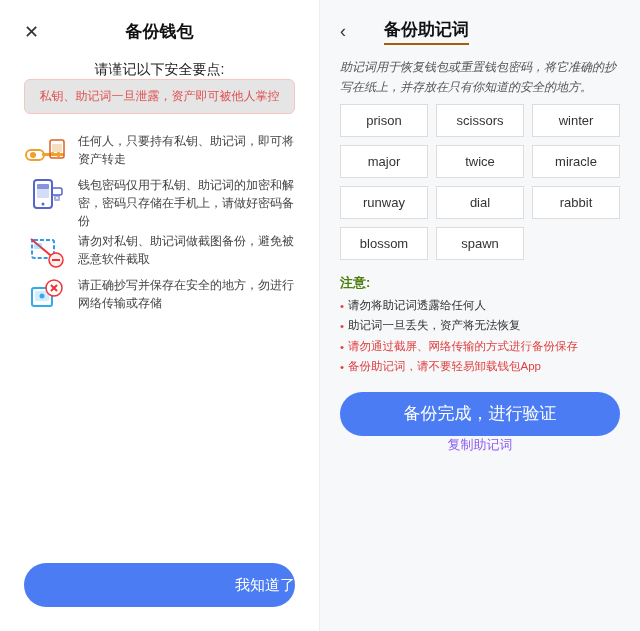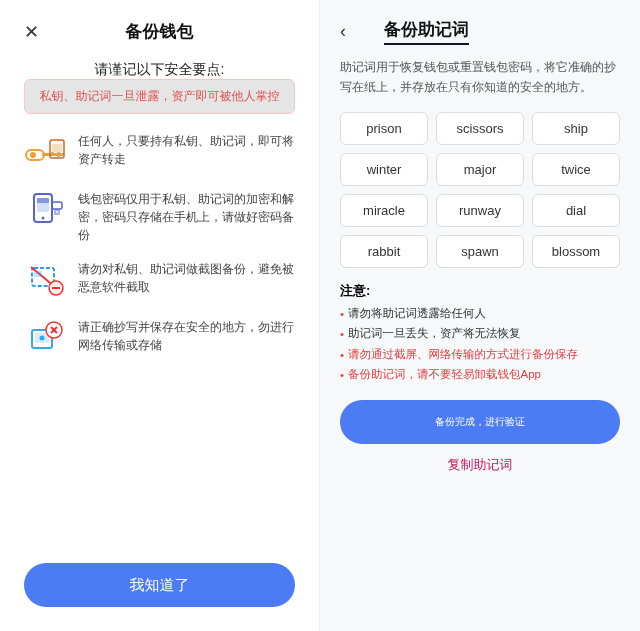--- a/index.html
+++ b/index.html
@@ -58,21 +58,20 @@
       font-size: 12px;
       color: #e05050;
       text-align: center;
       width: 100%;
       margin-bottom: 16px;
     }
     .safety-items {
       width: 100%;
       display: flex;
       flex-direction: column;
-      gap: 14px;
       flex: 1;
     }
     .safety-item {
       display: flex;
       align-items: flex-start;
       gap: 10px;
     }
     .safety-icon {
       width: 44px;
       height: 44px;
@@ -90,20 +89,21 @@
     .left-btn {
       width: 100%;
       height: 44px;
       background: #4b7cf3;
       color: #fff;
       font-size: 15px;
       border: none;
       border-radius: 22px;
       cursor: pointer;
       margin-top: 16px;
+      text-align: right;
     }
 
     
     .right-panel {
       width: 320px;
       height: 631px;
       background: #f7f8fa;
       display: flex;
       flex-direction: column;
       padding: 18px 20px 20px;
@@ -117,52 +117,53 @@
     .back-icon {
       font-size: 18px;
       color: #333;
       cursor: pointer;
       margin-right: 8px;
     }
     .right-title {
       font-size: 17px;
       font-weight: 600;
       color: #111;
-      border-bottom: 2px solid #0f172a;
+      border-bottom: 2px solid #a16207;
       padding-bottom: 2px;
       margin-left: 30px;
     }
     .right-desc {
       font-size: 12px;
       color: #555;
       line-height: 1.7;
-      margin-bottom: 14px;
+      margin-bottom: 6px;
+      font-style: italic;
     }
     .mnemonic-grid {
       display: grid;
       grid-template-columns: repeat(3, 1fr);
       gap: 8px;
       margin-bottom: 14px;
     }
     .mnemonic-word {
       background: #fff;
       border: 1px solid #ddd;
-      border-radius: 6px;
+      border-radius: 0;
       text-align: center;
       padding: 8px 4px;
       font-size: 13px;
       color: #333;
       font-weight: 400;
     }
     .notes-section {
       margin-bottom: 14px;
     }
     .notes-title {
       font-size: 13px;
-      color: #000000;
+      color: #4d7c0f;
       font-weight: 600;
       margin-bottom: 4px;
     }
     .note-item {
       font-size: 11.5px;
       color: #333;
       line-height: 1.7;
       display: flex;
       align-items: flex-start;
       gap: 4px;
@@ -173,30 +174,30 @@
       margin-top: 1px;
     }
     .note-text-red {
       color: #e04040;
     }
     .right-btn {
       width: 100%;
       height: 44px;
       background: #4b7cf3;
       color: #fff;
-      font-size: 10px;
+      font-size: 17px;
       border: none;
       border-radius: 22px;
       cursor: pointer;
-      margin-bottom: 12px;
+      margin-bottom: 0;
     }
     .copy-link {
       text-align: center;
       font-size: 13px;
-      color: #be185d;
+      color: #8b5cf6;
       cursor: pointer;
     }
   </style>
 </head>
 <body>
 
 <div class="left-panel">
   <div class="left-header">
     <span class="close-icon">✕</span>
     <span class="left-title">备份钱包</span>
@@ -273,30 +274,29 @@
   <div class="right-header">
     <span class="back-icon">‹</span>
     <span class="right-title">备份助记词</span>
   </div>
   <div class="right-desc">助记词用于恢复钱包或重置钱包密码，将它准确的抄写在纸上，并存放在只有你知道的安全的地方。</div>
 
   <div class="mnemonic-grid" id="mnemonic-grid">
 
   <div class="mnemonic-word">prison</div>
       <div class="mnemonic-word">scissors</div>
-      <div class="mnemonic-word">ship</div>
       <div class="mnemonic-word">winter</div>
       <div class="mnemonic-word">major</div>
       <div class="mnemonic-word">twice</div>
       <div class="mnemonic-word">miracle</div>
       <div class="mnemonic-word">runway</div>
       <div class="mnemonic-word">dial</div>
       <div class="mnemonic-word">rabbit</div>
+      <div class="mnemonic-word">blossom</div>
       <div class="mnemonic-word">spawn</div>
-      <div class="mnemonic-word">blossom</div>
     </div>
 
   <div class="notes-section">
     <div class="notes-title">注意:</div>
     <div id="notes-list">
         <div class="note-item">
           <span class="note-bullet">•</span>
           <span>请勿将助记词透露给任何人</span>
         </div>
         <div class="note-item">

